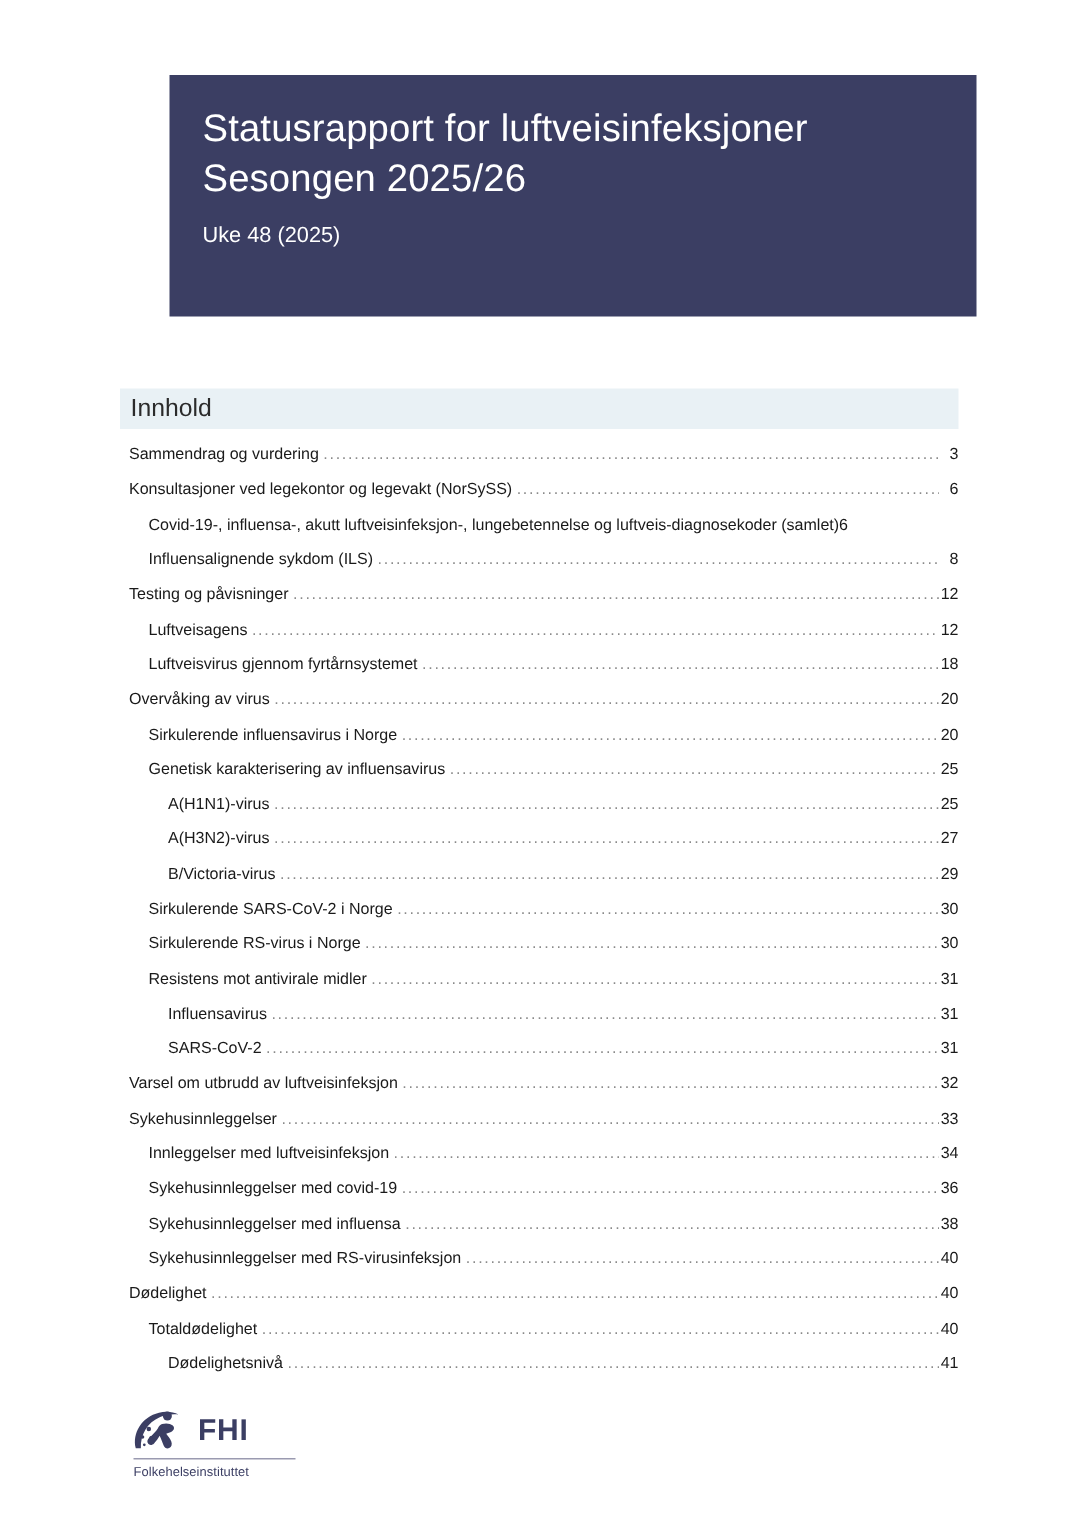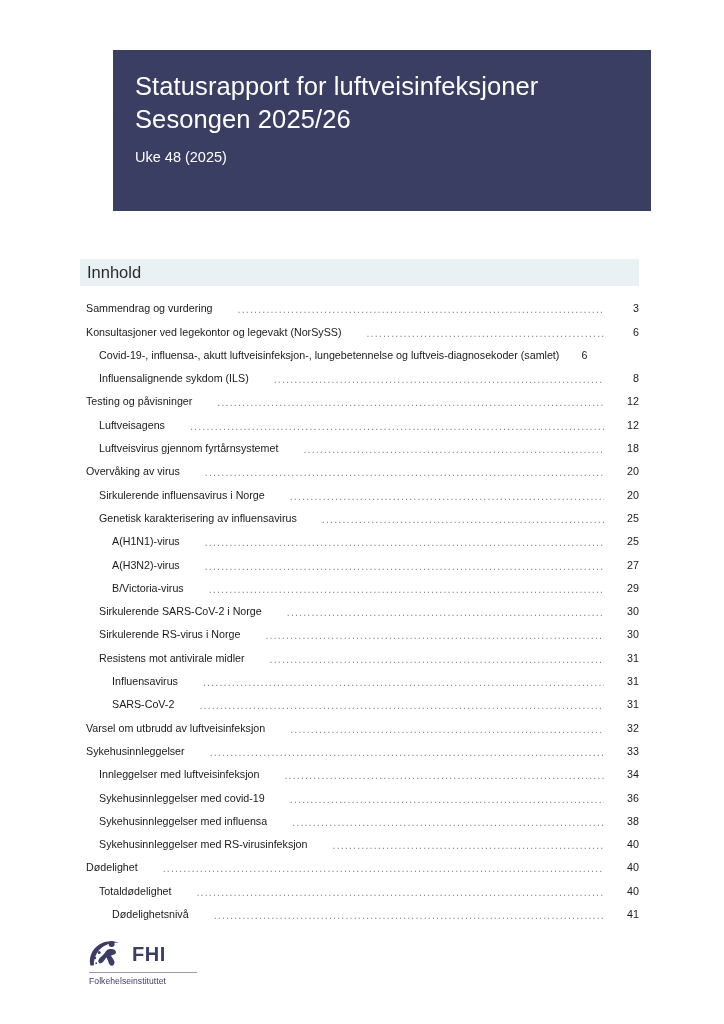--- a/index.html
+++ b/index.html
@@ -72,27 +72,26 @@
 
   
   .toc {
     position: absolute;
     left: 86px;
     top: 292px;
     width: 553px;
   }
   .toc-row {
     display: flex;
-    align-items: flex-end;
+    align-items: center;
     font-size: 10.7px;
     line-height: 13px;
     color: #1a1a1a;
     height: 23.3px;
     white-space: nowrap;
-    gap: 22px;
   }
   .toc-row.lvl1 { padding-left: 0px; }
   .toc-row.lvl2 { padding-left: 13px; }
   .toc-row.lvl3 { padding-left: 26px; }
 
   .toc-label {
     flex: 0 0 auto;
   }
   .toc-leader {
     flex: 1 1 auto;

